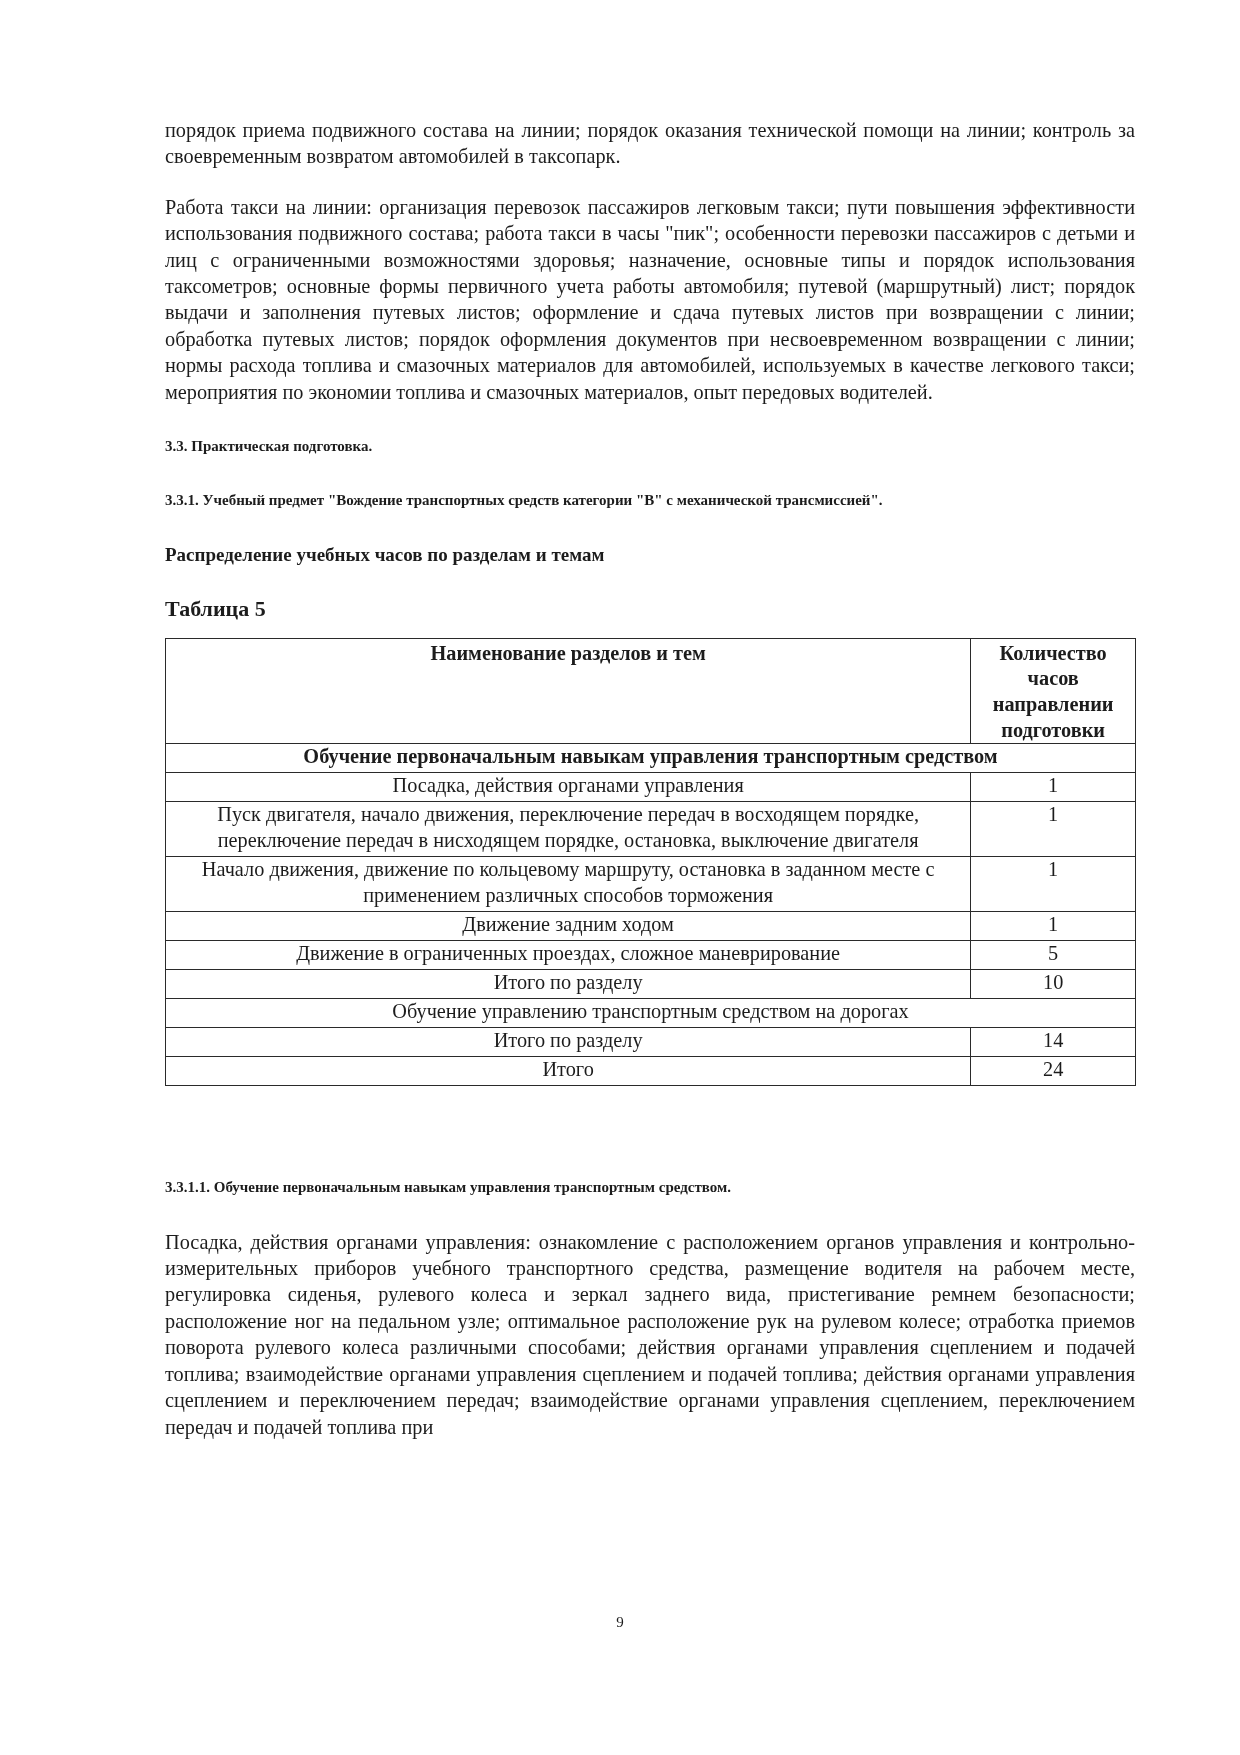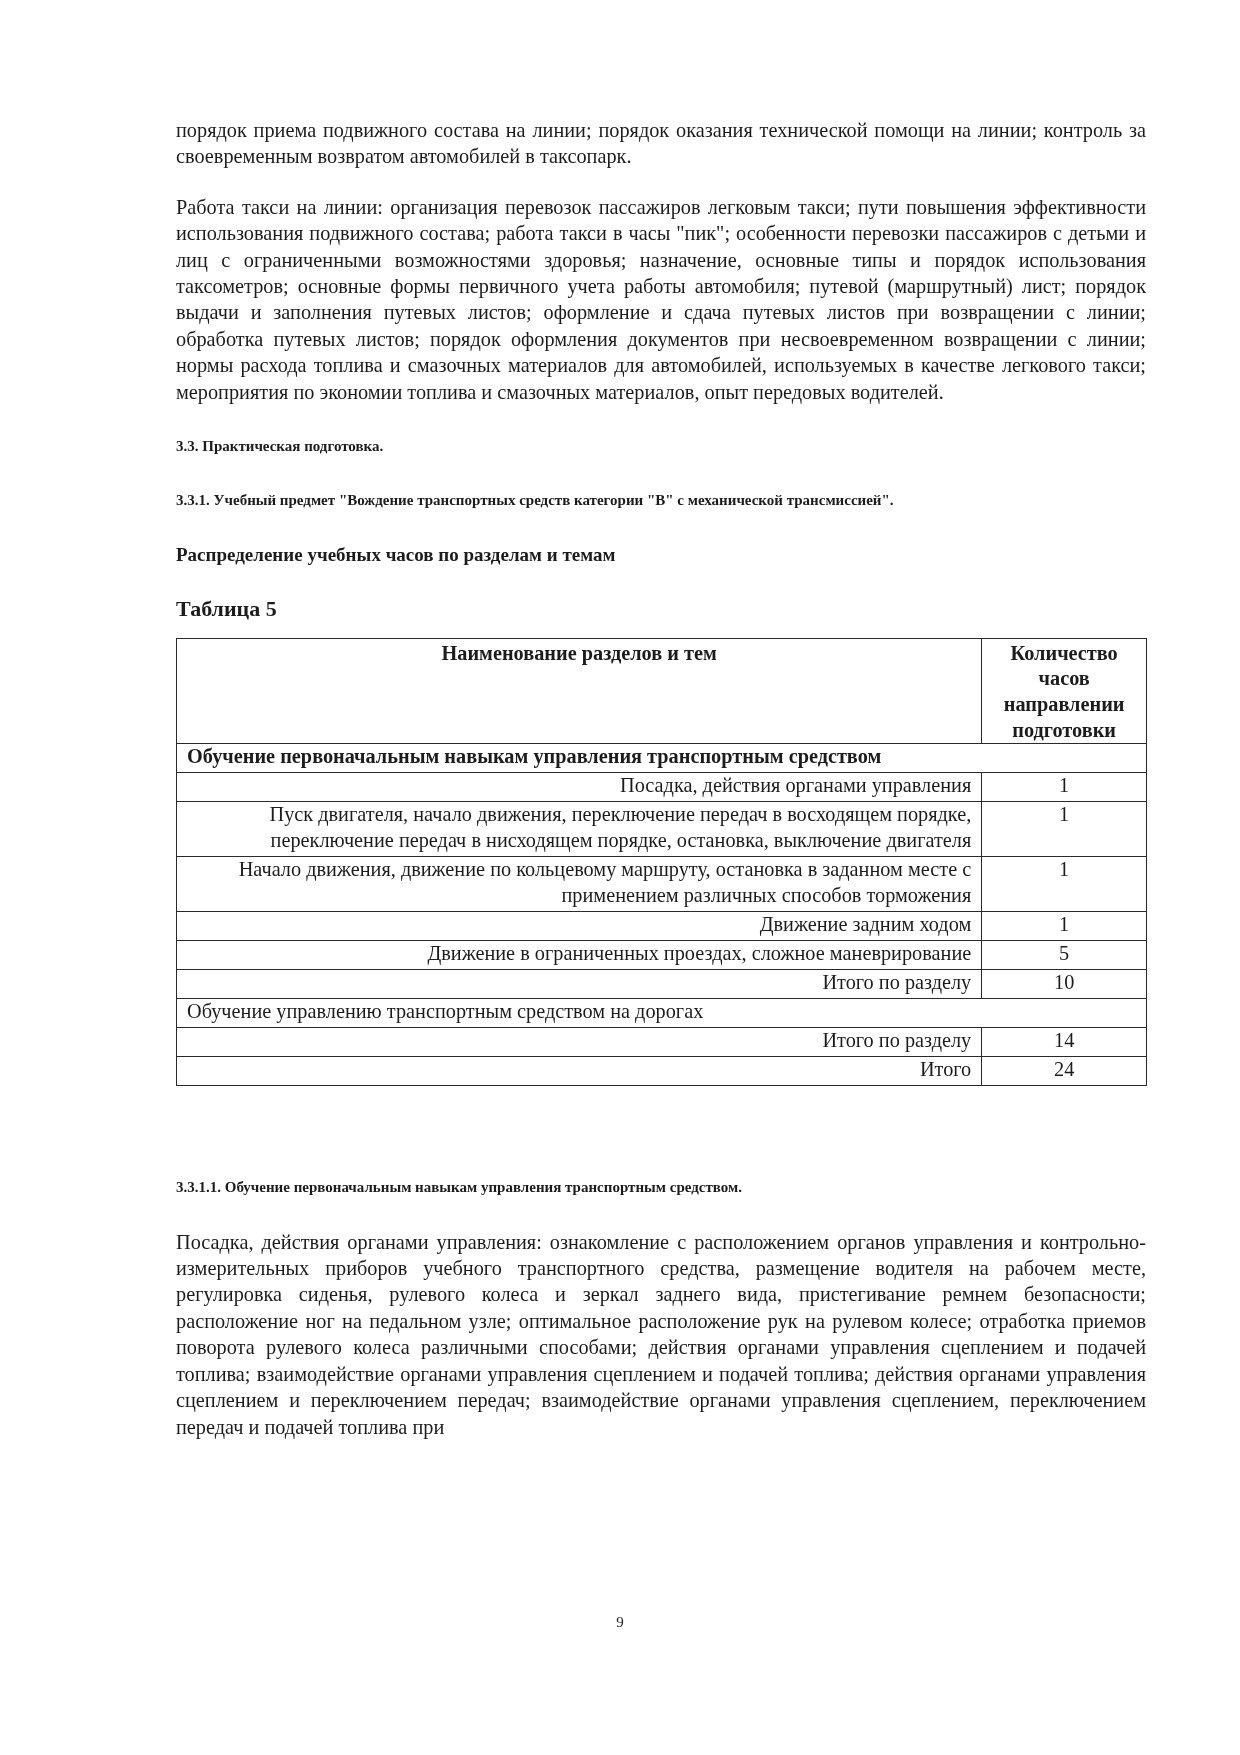--- a/index.html
+++ b/index.html
@@ -6,21 +6,21 @@
   body {
     width: 1240px;
     height: 1755px;
     position: relative;
     overflow: hidden;
     font-family: "Liberation Serif", "DejaVu Serif", serif;
     color: #1c1c1c;
   }
   .page {
     position: absolute;
-    left: 176px;
+    left: 165px;
     top: 117px;
     width: 970px;
   }
   p.body-text {
     margin: 0;
     font-size: 20.3px;
     line-height: 26.4px;
     text-align: justify;
     text-align-last: left;
   }
@@ -59,23 +59,23 @@
     padding: 0 10px;
     vertical-align: top;
   }
   table.hours th {
     font-weight: bold;
     text-align: center;
     padding-top: 2px;
   }
   table.hours th.col-name { width: 820px; height: 102px; }
   table.hours th.col-hours { width: 145px; }
-  table.hours td.name { text-align: right; }
+  table.hours td.name { text-align: center; }
   table.hours td.hours { text-align: center; }
-  table.hours td.section { text-align: left; }
+  table.hours td.section { text-align: center; }
   table.hours td.section.bold { font-weight: bold; }
   table.hours tr.single td { height: 28px; }
   table.hours tr.double td { height: 54px; }
   .page-number {
     position: absolute;
     left: 0;
     width: 1240px;
     top: 1614px;
     text-align: center;
     font-size: 15px;

